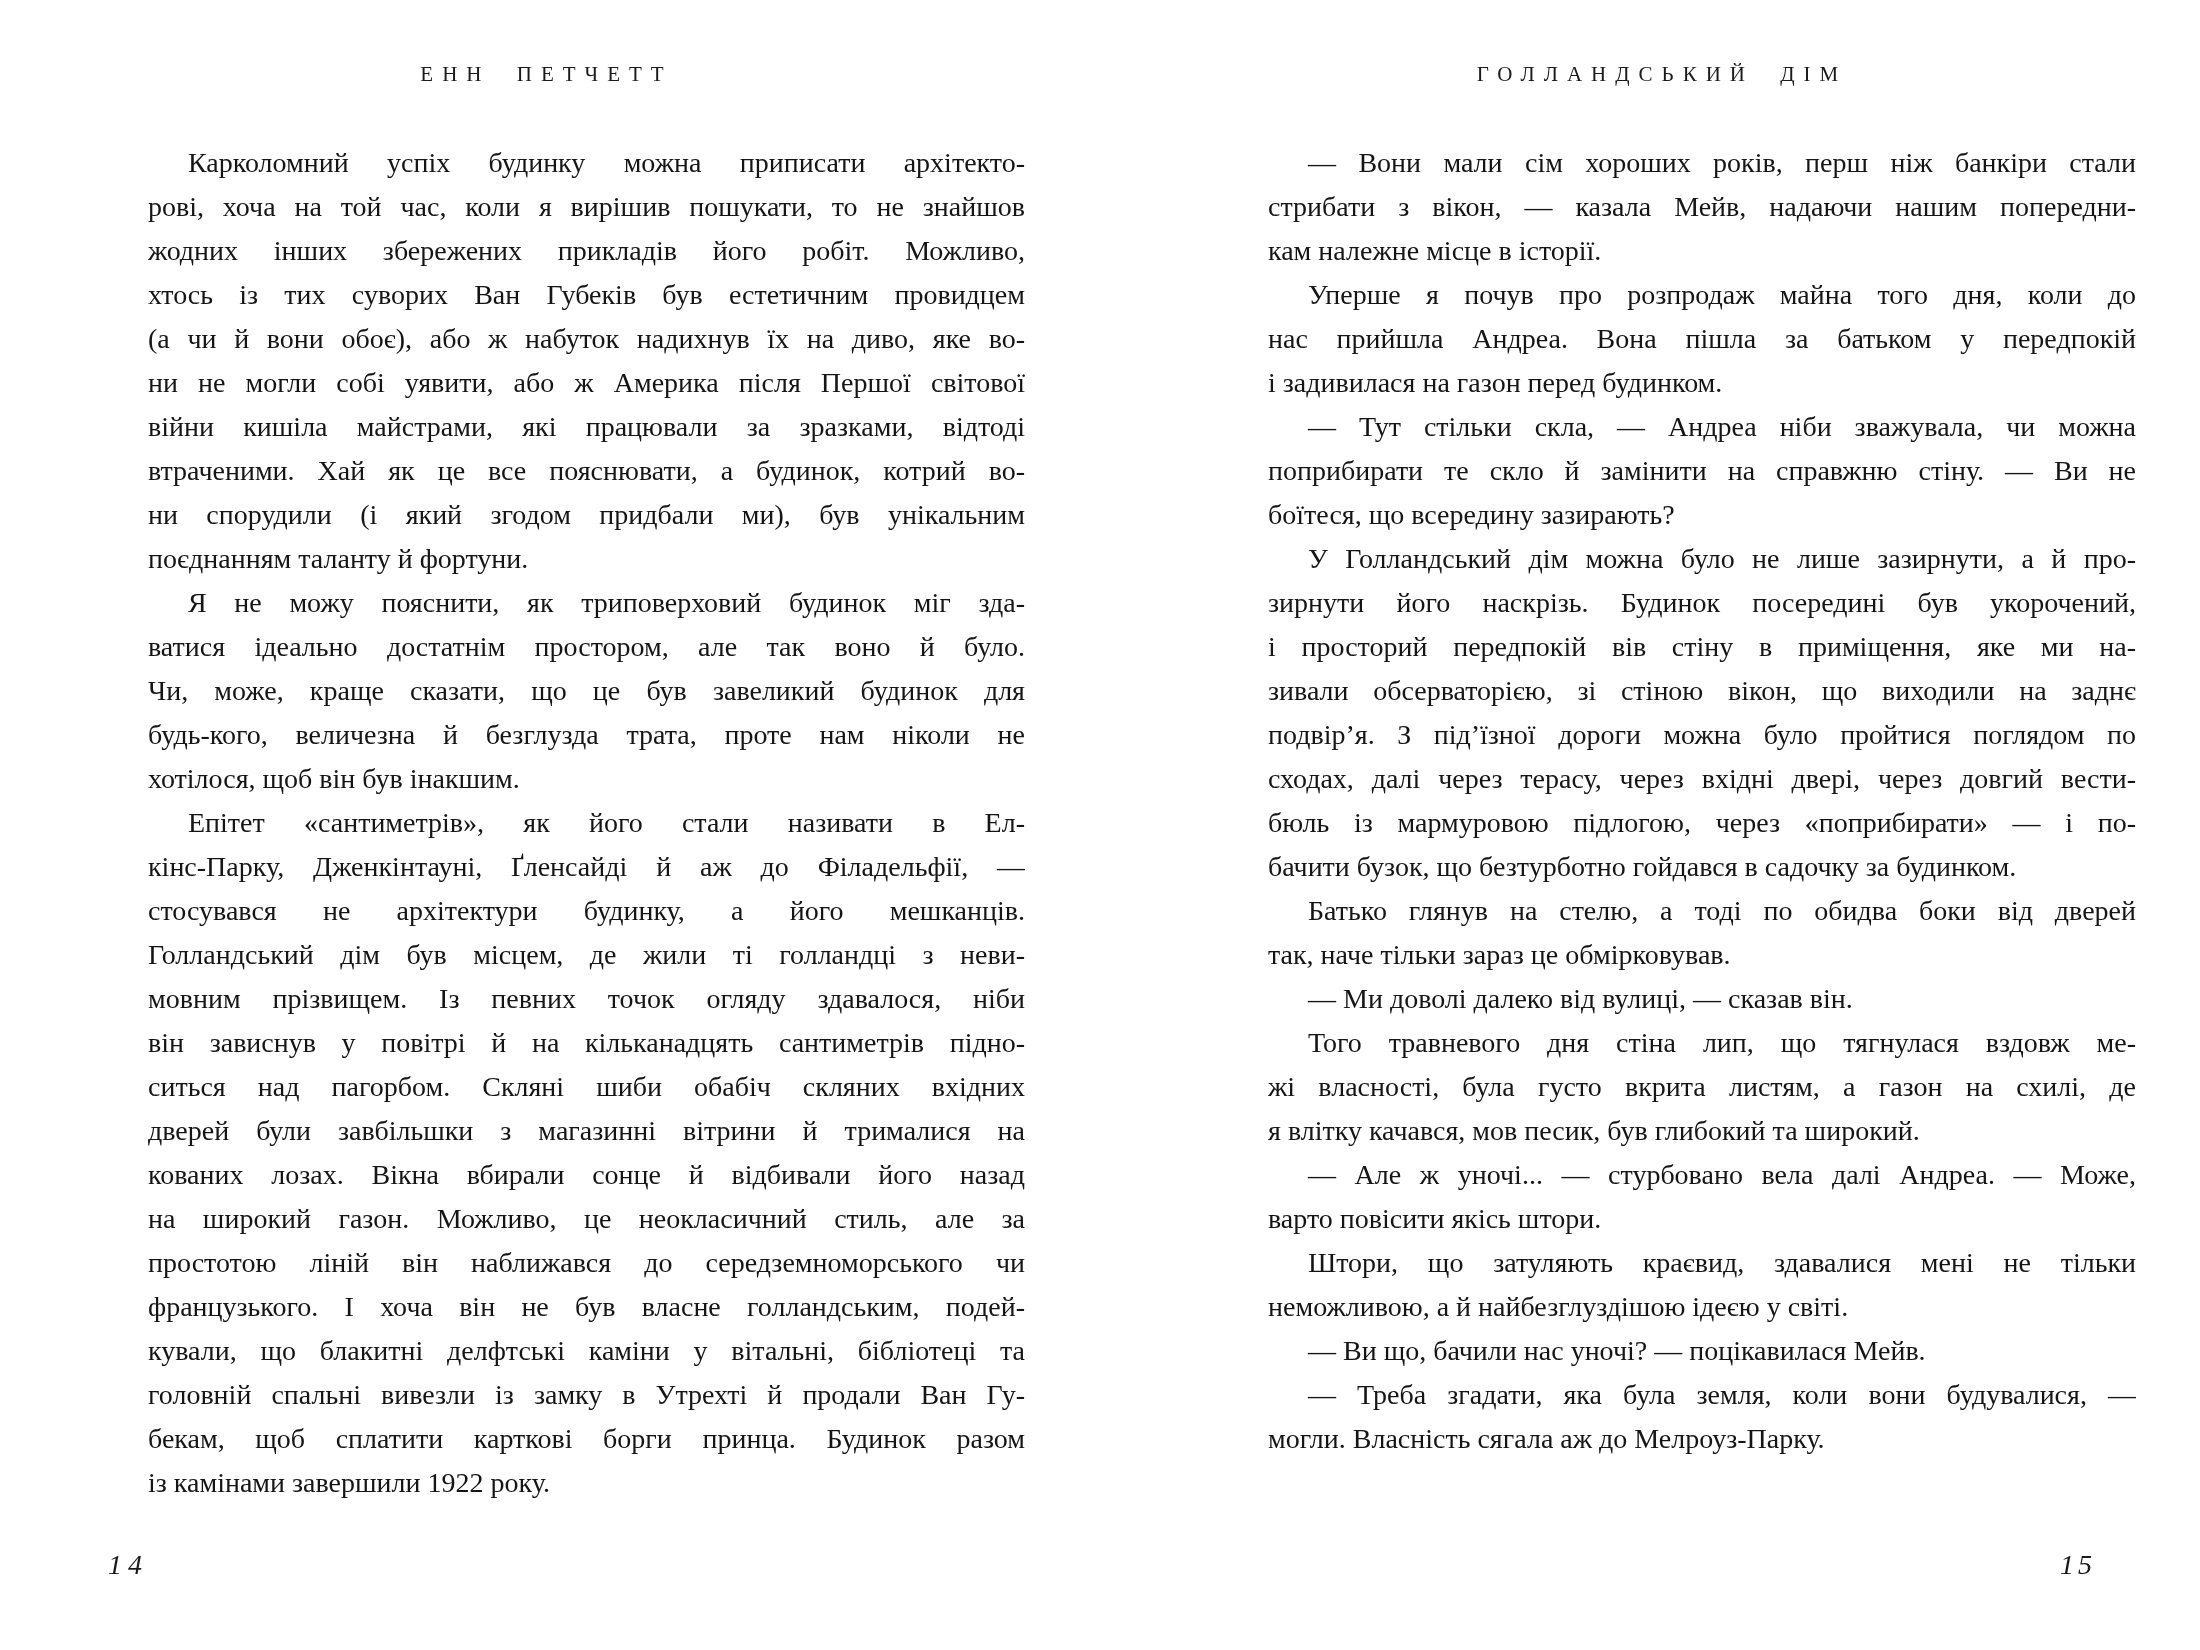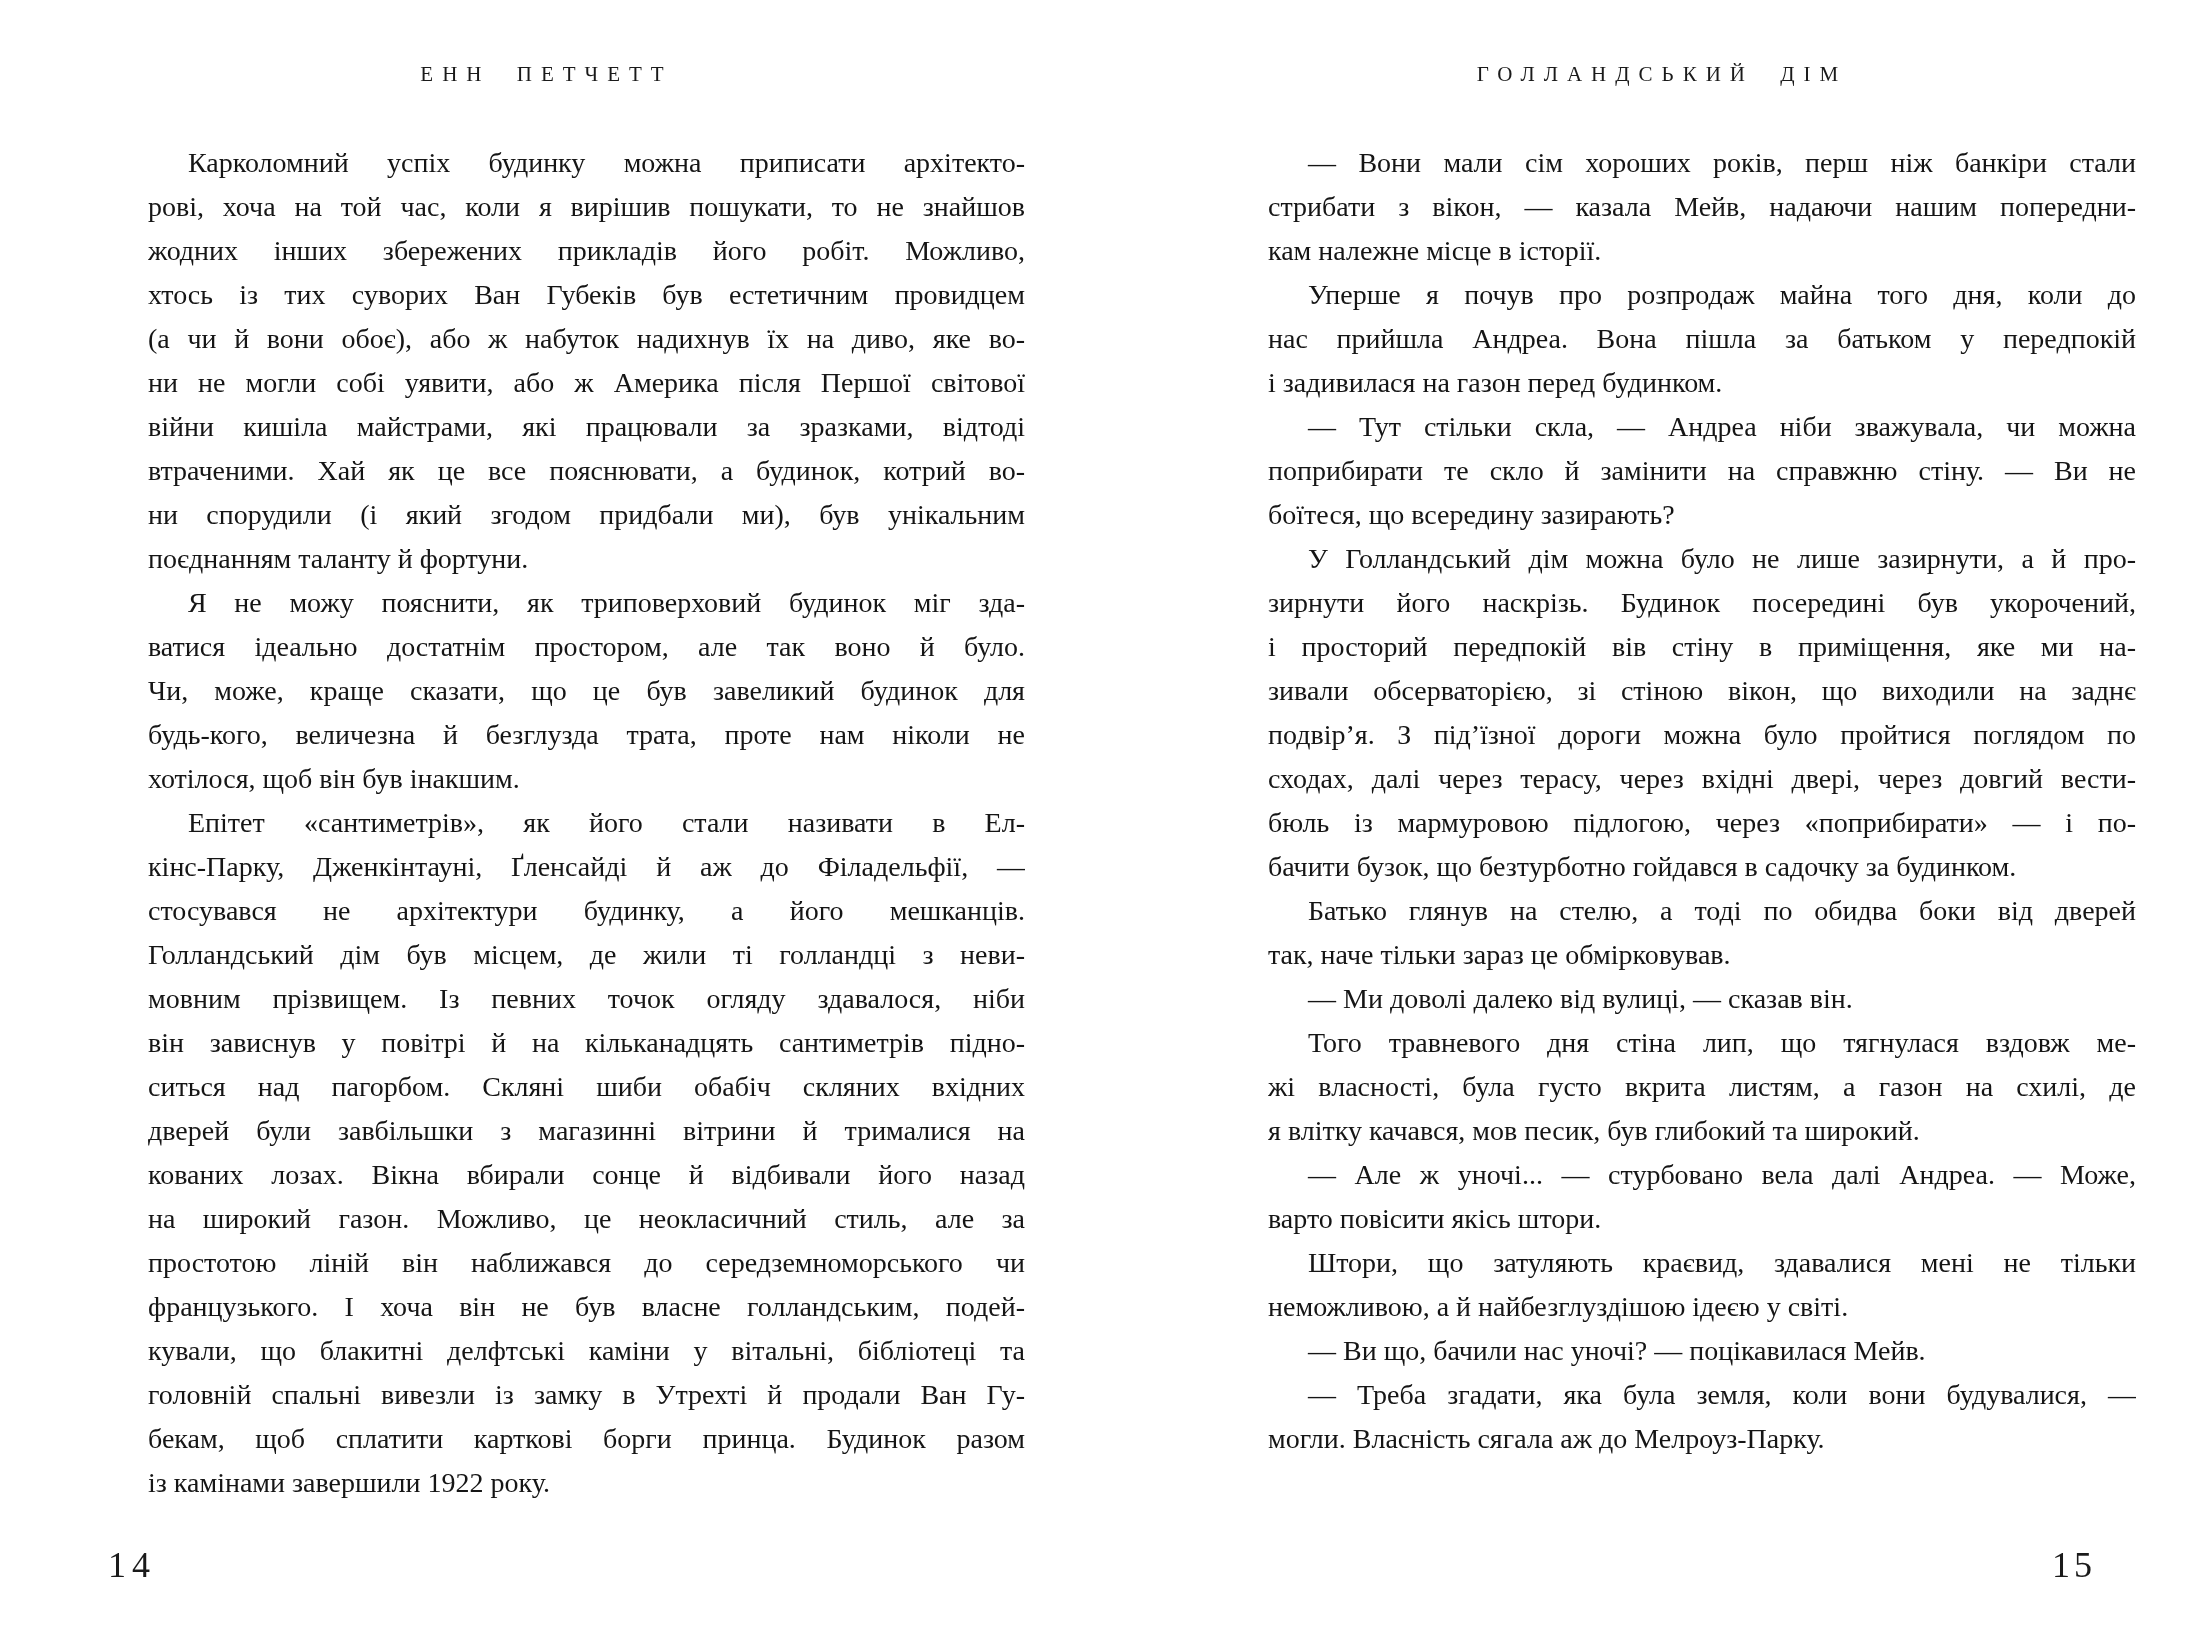--- a/index.html
+++ b/index.html
@@ -57,24 +57,25 @@
     white-space: normal;
     overflow: hidden;
     height: 44px;
   }
   .line.end { text-align-last: left; }
   .line.indent { text-indent: 40px; }
 
   .folio {
     position: absolute;
     top: 1548px;
-    font-size: 36px;
+    font-size: 28px;
     line-height: 34px;
     letter-spacing: 6px;
     color: #1a1a1a;
+    font-style: italic;
   }
   .folio-left  { left: 0; }
   .folio-right { right: 0; letter-spacing: 4px; margin-left: 27px; }
 </style>
 </head>
 <body>
 
 <div class="spread">
 
   <section class="page page-left">

